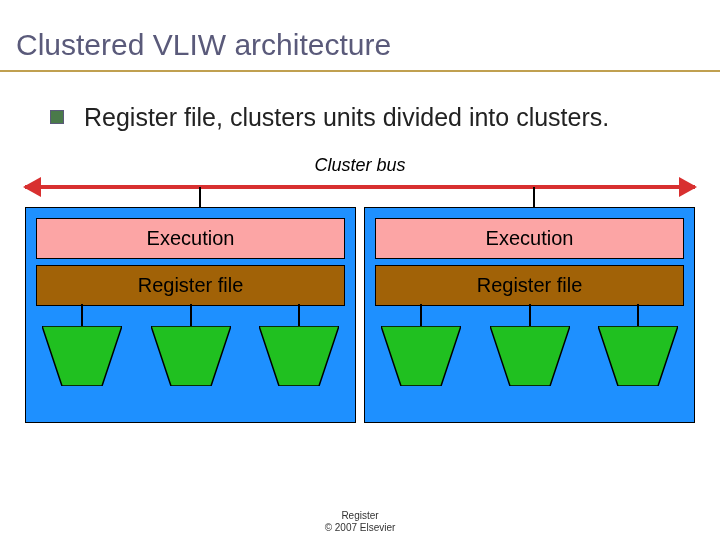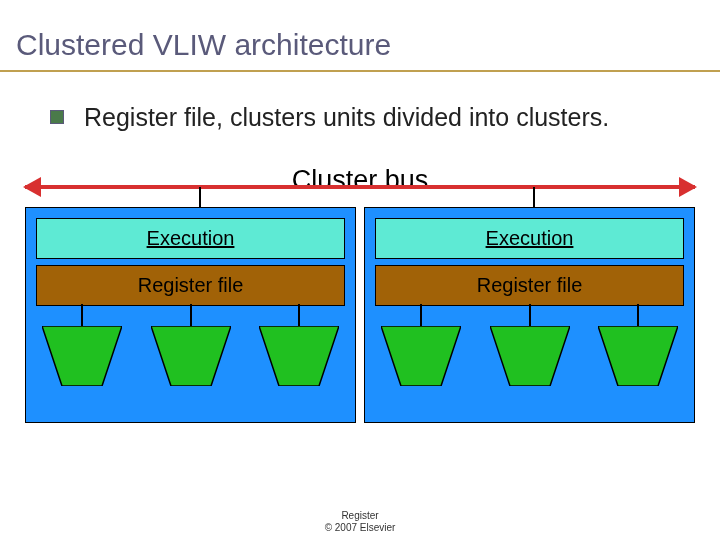--- a/index.html
+++ b/index.html
@@ -59,25 +59,26 @@
     position: absolute;
     top: -8px;
     width: 0; height: 0;
     border-top: 10px solid transparent;
     border-bottom: 10px solid transparent;
   }
   .bus-arrow::before { left: -2px; border-right: 18px solid #d83030; }
   .bus-arrow::after { right: -2px; border-left: 18px solid #d83030; }
   .bus-label {
     position: absolute;
-    top: 12px;
+    top: 2px;
     left: 50%;
     transform: translateX(-50%);
-    font-size: 27px;
+    font-size: 18px;
     background: transparent;
+    font-style: italic;
   }
   .vconn {
     position: absolute;
     top: 34px;
     width: 2px;
     height: 22px;
     background: #000;
   }
   .vconn.left { left: 174px; }
   .vconn.right { left: 508px; }
@@ -97,21 +98,21 @@
     position: relative;
     height: 216px;
   }
   .block {
     border: 1px solid #000;
     text-align: center;
     font-size: 20px;
     padding: 8px 4px;
     margin-bottom: 6px;
   }
-  .exec { background: #5eead4; text-decoration: underline; }
+  .exec { background: #fca5a5; }
   .regf { background: #a16207; }
   .fu-row {
     display: flex;
     justify-content: space-between;
     margin-top: 20px;
     padding: 0 6px;
   }
   .fu {
     width: 80px;
     height: 60px;

